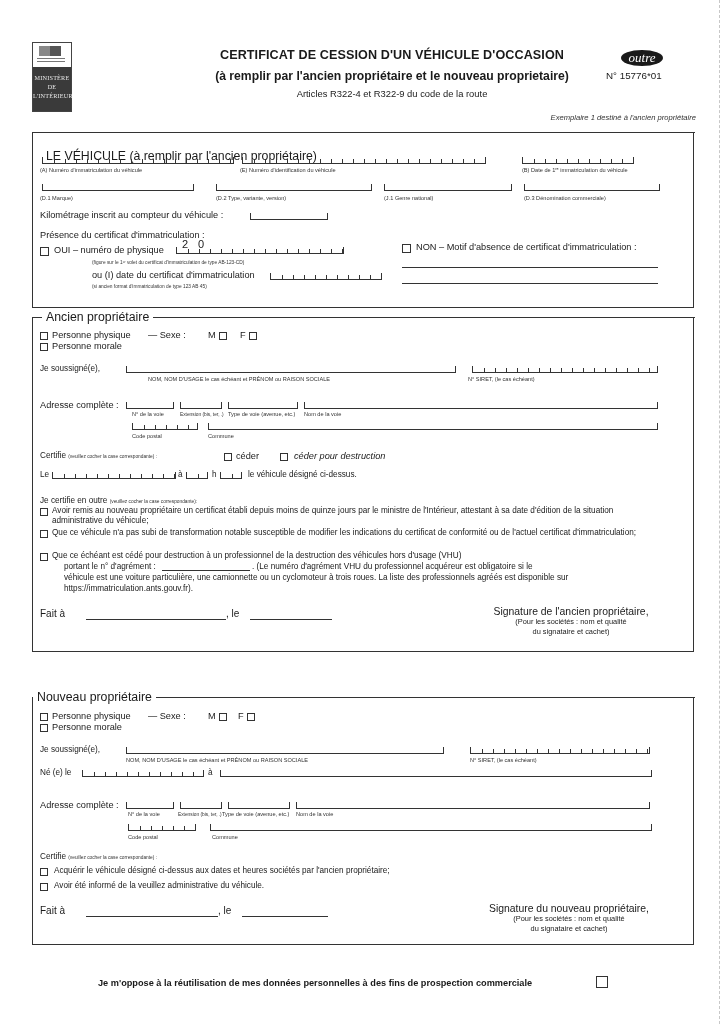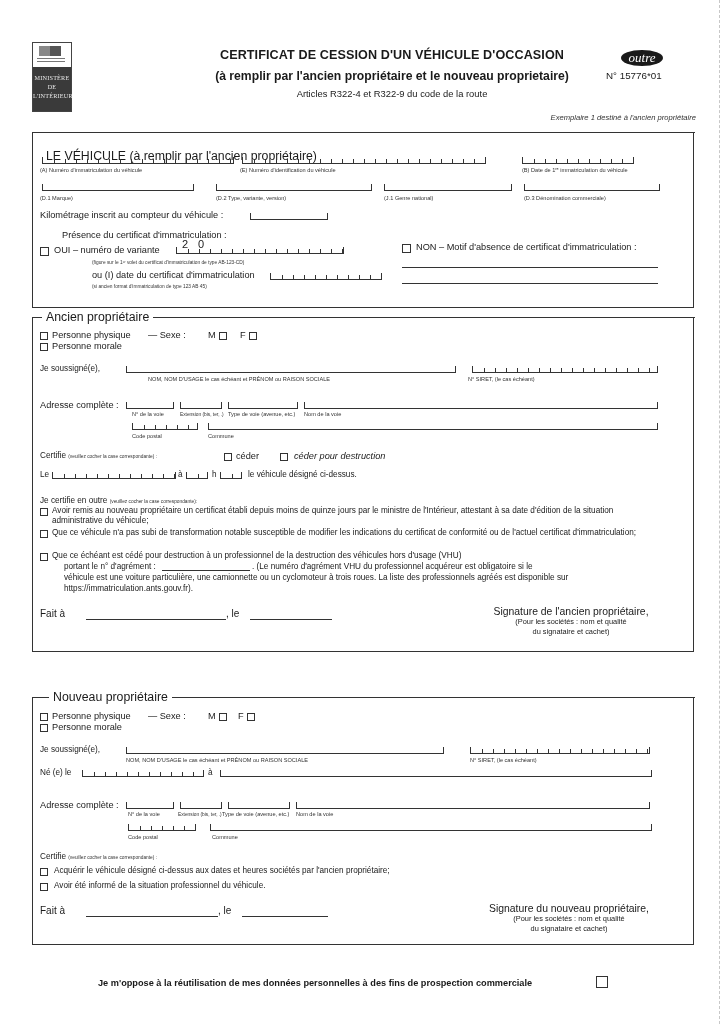--- a/index.html
+++ b/index.html
@@ -135,24 +135,24 @@
 <div class="line-field" style="left:216px; top:184px; width:156px;"></div>
 <div class="abs lbl-sm" style="left:216px; top:195px;">(D.2 Type, variante, version)</div>
 <div class="line-field" style="left:384px; top:184px; width:128px;"></div>
 <div class="abs lbl-sm" style="left:384px; top:195px;">(J.1 Genre national)</div>
 <div class="line-field" style="left:524px; top:184px; width:136px;"></div>
 <div class="abs lbl-sm" style="left:524px; top:195px;">(D.3 Dénomination commerciale)</div>
 
 <div class="abs lbl" style="left:40px; top:210px;">Kilométrage inscrit au compteur du véhicule :</div>
 <div class="line-field" style="left:250px; top:213px; width:78px;"></div>
 
-<div class="abs lbl" style="left:40px; top:230px;margin-left:22px;">Présence du certificat d'immatriculation :</div>
+<div class="abs lbl" style="left:40px; top:230px;">Présence du certificat d'immatriculation :</div>
 
 <div class="cb lg" style="left:40px; top:247px;"></div>
-<div class="abs lbl" style="left:54px; top:245px;">OUI – numéro de variante</div>
+<div class="abs lbl" style="left:54px; top:245px;">OUI – numéro de physique</div>
 <div class="comb" style="left:176px; top:247px; width:168px;">
     <i style="left: 11px;"></i>
     <i style="left: 22px;"></i>
     <i style="left: 33px;"></i>
     <i style="left: 44px;"></i>
     <i style="left: 55px;"></i>
     <i style="left: 66px;"></i>
     <i style="left: 77px;"></i>
     <i style="left: 88px;"></i>
     <i style="left: 99px;"></i>
@@ -304,21 +304,21 @@
 
 <div class="abs" style="left:460px; top:606px; width:222px; text-align:center;">
   <div style="font-size:10.4px;">Signature de l'ancien propriétaire,</div>
   <div style="font-size:7.4px; line-height:10px;">(Pour les sociétés : nom et qualité</div>
   <div style="font-size:7.4px; line-height:10px;">du signataire et cachet)</div>
 </div>
 
 <div class="abs frame" style="left:32px; top:697px; width:662px; height:248px;">
   <div class="frame-top" style="left:0; width:662px;"></div>
 </div>
-<div class="abs legend" style="left:49px; top:690px;">Nouveau propriétaire</div>
+<div class="abs legend" style="left:33px; top:690px;">Nouveau propriétaire</div>
 
 <div class="cb" style="left:40px; top:713px;"></div>
 <div class="abs lbl" style="left:52px; top:711px;">Personne physique</div>
 <div class="abs lbl" style="left:148px; top:711px;">— Sexe :</div>
 <div class="abs lbl" style="left:208px; top:711px;">M</div>
 <div class="cb" style="left:219px; top:713px;"></div>
 <div class="abs lbl" style="left:238px; top:711px;">F</div>
 <div class="cb" style="left:247px; top:713px;"></div>
 <div class="cb" style="left:40px; top:724px;"></div>
 <div class="abs lbl" style="left:52px; top:722px;">Personne morale</div>
@@ -383,21 +383,21 @@
 <div class="line-field" style="left:210px; top:824px; width:442px;"></div>
 <div class="abs lbl-sm" style="left:212px; top:834px;">Commune</div>
 
 <div class="abs lbl-md" style="left:40px; top:852px;">
   <span>Certifie</span>
   <span class="lbl-xs">(veuillez cocher la case correspondante) :</span>
 </div>
 <div class="cb" style="left:40px; top:868px;"></div>
 <div class="abs lbl-md" style="left:54px; top:866px;">Acquérir le véhicule désigné ci-dessus aux dates et heures sociétés par l'ancien propriétaire;</div>
 <div class="cb" style="left:40px; top:883px;"></div>
-<div class="abs lbl-md" style="left:54px; top:881px;">Avoir été informé de la situation professionnel du véhicule.</div>
+<div class="abs lbl-md" style="left:54px; top:881px;">Avoir été informé de la veuillez administrative du véhicule.</div>
 
 <div class="abs lbl" style="left:40px; top:905px; font-size:10px;">Fait à</div>
 <div class="uline" style="left:86px; top:916px; width:132px;"></div>
 <div class="abs lbl" style="left:218px; top:905px; font-size:10px;">, le</div>
 <div class="uline" style="left:242px; top:916px; width:86px;"></div>
 
 <div class="abs" style="left:456px; top:903px; width:226px; text-align:center;">
   <div style="font-size:10.4px;">Signature du nouveau propriétaire,</div>
   <div style="font-size:7.4px; line-height:10px;">(Pour les sociétés : nom et qualité</div>
   <div style="font-size:7.4px; line-height:10px;">du signataire et cachet)</div>

